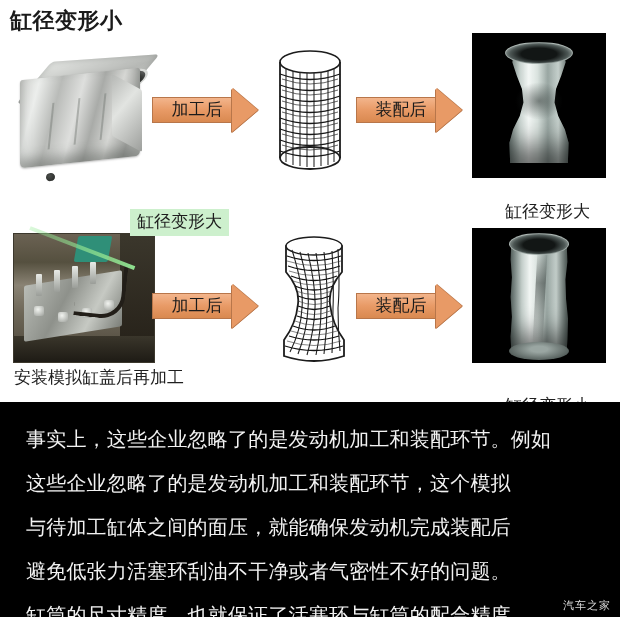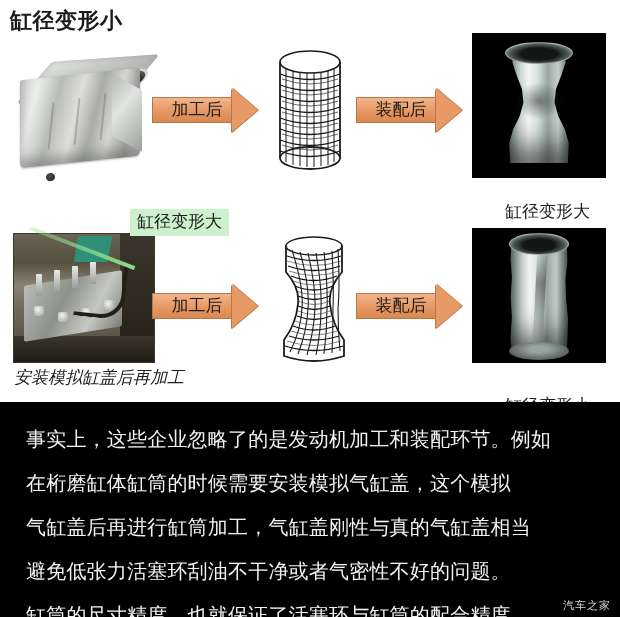--- a/index.html
+++ b/index.html
@@ -403,21 +403,21 @@
     <div class="ps-stud" style="left:20px; top:72px;"></div>
     <div class="ps-stud" style="left:44px; top:78px;"></div>
     <div class="ps-stud" style="left:68px; top:74px;"></div>
     <div class="ps-stud" style="left:90px; top:66px;"></div>
     <div class="ps-hose"></div>
   </div>
 
   <div id="sim-head-pointer"></div>
   <div id="sim-head-label">缸径变形大</div>
 
-  <div class="caption" style="left:14px; top:366px;font-style:italic;">安装模拟缸盖后再加工</div>
+  <div class="caption" style="left:14px; top:366px;">安装模拟缸盖后再加工</div>
 
   <div class="arrow" style="left:152px; top:284px; width:108px;">
     <div class="shaft" style="width:84px;"></div>
     <div class="head" style="left:80px;"></div>
     <div class="atext">加工后</div>
   </div>
 
   <div class="mesh-wrap" style="left:274px; top:232px; width:80px; height:135px;">
     <svg class="mesh-cyl" viewBox="0 0 80 135" preserveAspectRatio="none">
       <path d="M12 14 Q40 4 68 14 L68 40 Q54 56 56 72 Q58 92 70 108 L70 124 Q40 134 10 124
@@ -467,19 +467,19 @@
     </div>
   </div>
 
   <div class="caption" style="left:505px; top:366px;margin-top:28px;">缸径变形小</div>
 
 </div>
 
 <div id="text-block">
   <div id="body-paragraph">
     <p>事实上，这些企业忽略了的是发动机加工和装配环节。例如</p>
-    <p>在桁磨缸体缸筒的时候需要安装模拟气缸盖，这个模拟</p>
-    <p>气缸盖后再进行缸筒加工，气缸盖刚性与真的气缸盖相当</p>
+    <p>这些企业忽略了的是发动机加工和装配环节，这个模拟</p>
+    <p>与待加工缸体之间的面压，就能确保发动机完成装配后</p>
     <p>避免低张力活塞环刮油不干净或者气密性不好的问题。</p>
     <p>缸筒的尺寸精度，也就保证了活塞环与缸筒的配合精度，</p>
   </div>
   <div id="watermark">汽车之家</div>
 </div>
 
 </body></html>

